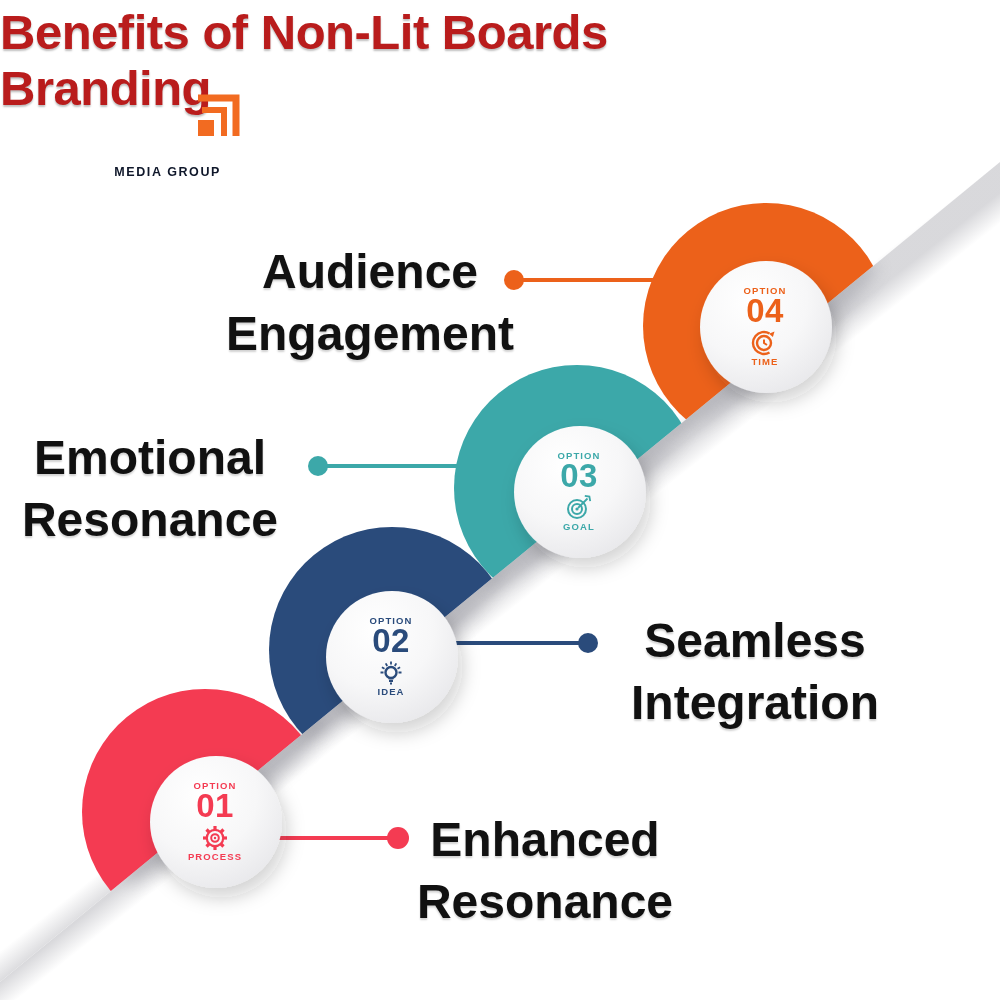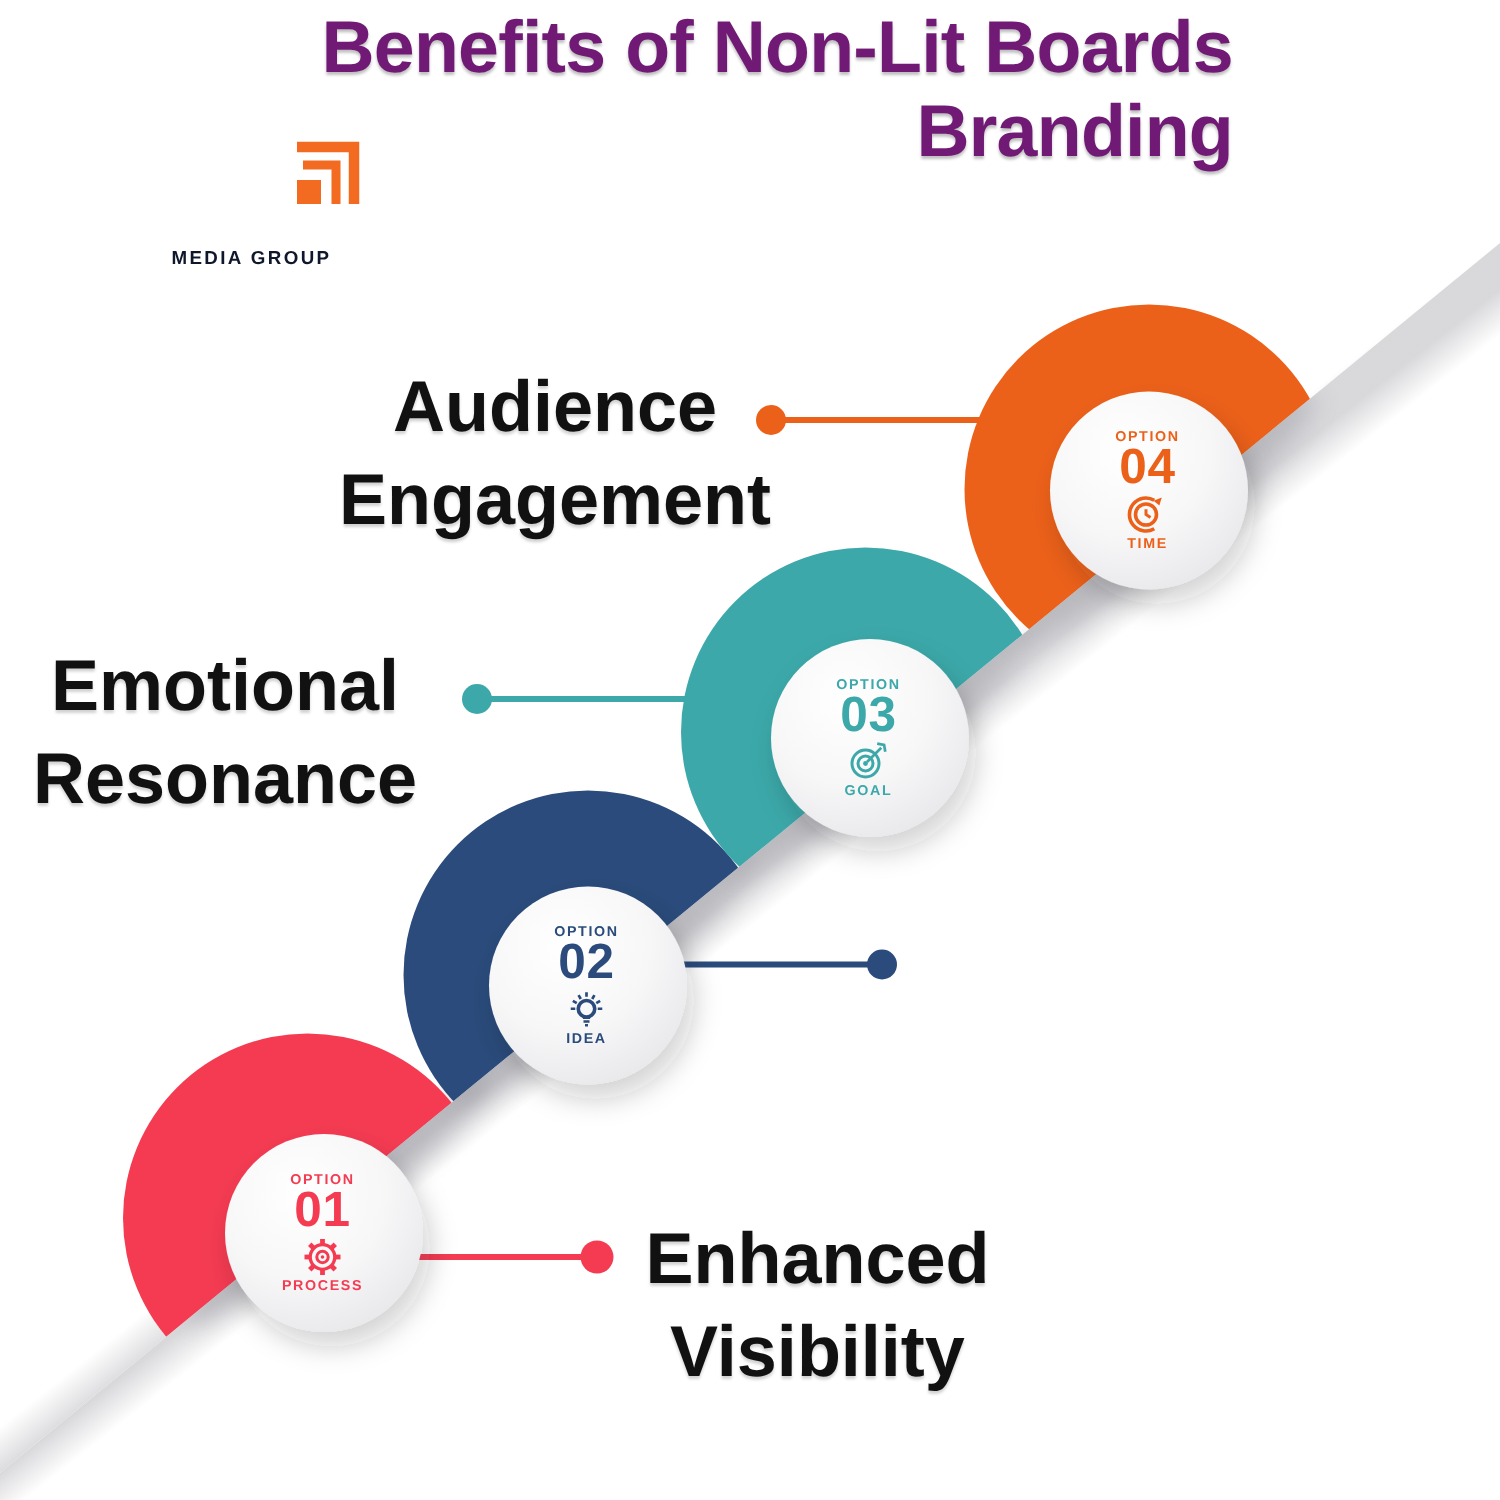--- a/index.html
+++ b/index.html
@@ -2,22 +2,22 @@
 <html><head>
 <meta charset="utf-8">
 <style>
   html,body{margin:0;padding:0;background:#ffffff;}
   .canvas{
     position:relative;width:1000px;height:1000px;background:#ffffff;
     overflow:hidden;font-family:"Liberation Sans",sans-serif;
   }
   .scene{position:absolute;left:0;top:0;width:1000px;height:1000px;}
   .title{
-    position:absolute;top:4px;left:0;width:822px;text-align:right;
-    font-weight:bold;font-size:49px;line-height:56px;color:#701a75;
+    position:absolute;top:4px;left:0;width:822px;text-align:left;
+    font-weight:bold;font-size:49px;line-height:56px;color:#b91c1c;
     letter-spacing:-0.5px;text-shadow:0 2px 2px rgba(0,0,0,0.25);
   }
   .benefit{
     position:absolute;font-weight:bold;font-size:48px;line-height:62px;
     color:#111111;text-align:center;text-shadow:0 2px 2px rgba(0,0,0,0.18);
   }
   #benefit-1{left:365px;top:809px;width:360px;}
   #benefit-2{left:565px;top:610px;width:380px;}
   #benefit-3{left:0px;top:427px;width:300px;}
   #benefit-4{left:170px;top:241px;width:400px;}
@@ -156,17 +156,18 @@
     <div>Benefits of Non-Lit Boards Branding</div>
   </div>
 
   <div class="logo-tag">MEDIA GROUP</div>
   <svg class="logo-icon" width="48" height="48" viewBox="0 0 48 48">
     <polyline points="4,6 42,6 42,44" fill="none" stroke="#F26B21" stroke-width="7"></polyline>
     <polyline points="8,18 30,18 30,44" fill="none" stroke="#F26B21" stroke-width="6"></polyline>
     <rect x="4" y="28" width="16" height="16" fill="#F26B21"></rect>
   </svg>
 
-  <div class="benefit" id="benefit-1">Enhanced Visibility</div>
+  <div class="benefit" id="benefit-1">Enhanced Resonance</div>
+  <div class="benefit" id="benefit-2">Seamless Integration</div>
   <div class="benefit" id="benefit-3">Emotional Resonance</div>
   <div class="benefit" id="benefit-4">Audience Engagement</div>
 
 </div>
 
 </body></html>

